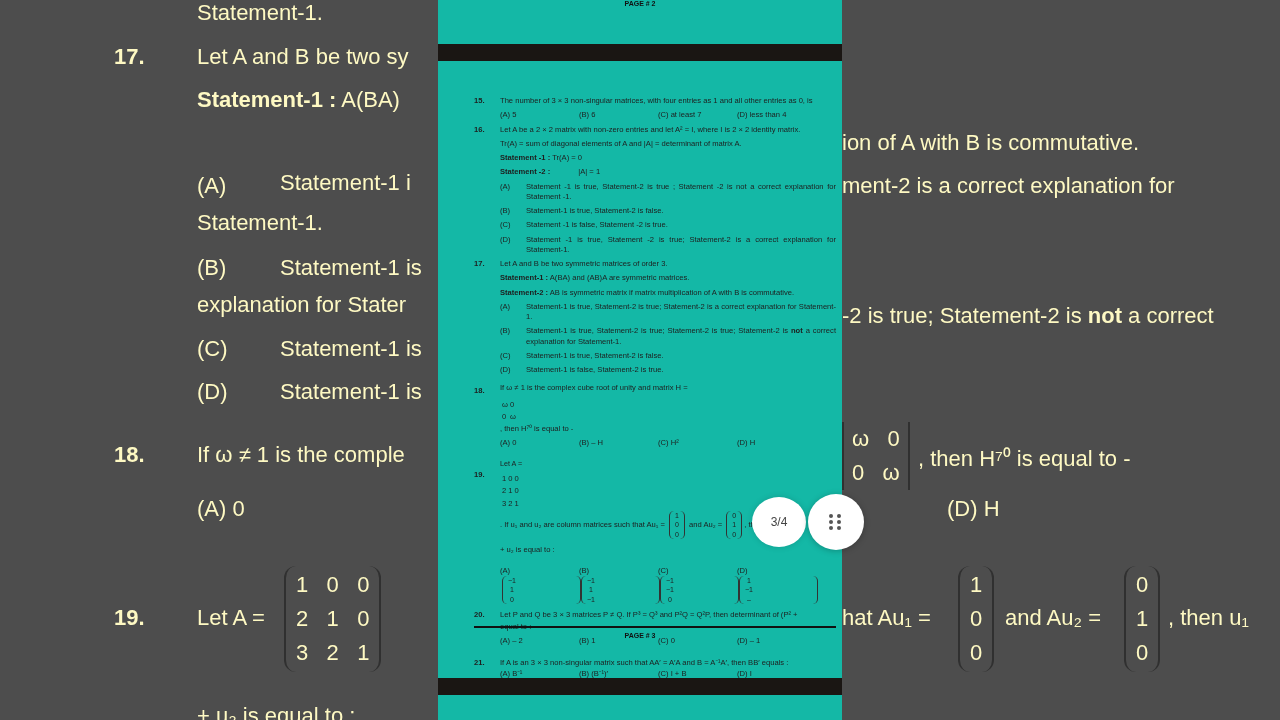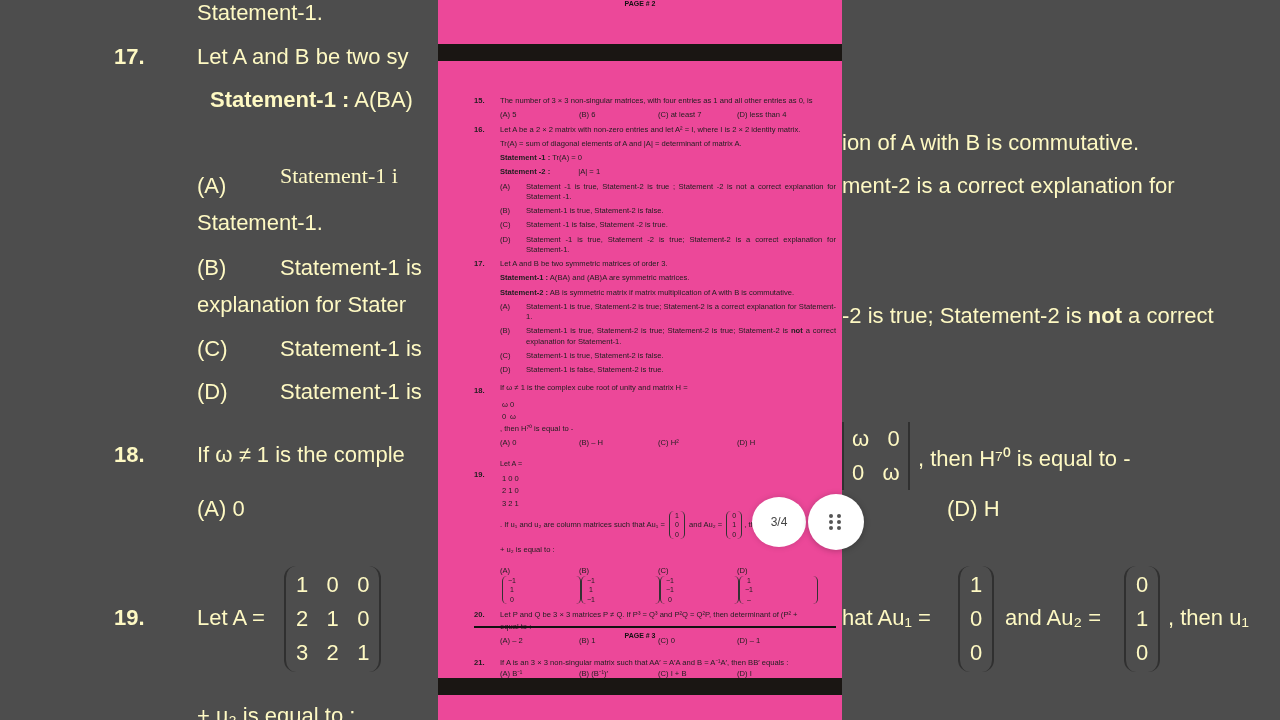--- a/index.html
+++ b/index.html
@@ -7,21 +7,21 @@
   body { background: #4d4d4d; font-family: "Liberation Sans", sans-serif; position: relative; }
 
   
   .bg { position: absolute; inset: 0; overflow: hidden; color: #2a2a2a; }
   .bg .line { position: absolute; font-size: 22px; white-space: nowrap; color: #fef9c3; }
   .bg .num { font-weight: bold; }
   .bg .bmat { display: inline-block; vertical-align: middle; border-left: 2px solid #303030; border-right: 2px solid #303030; border-radius: 12px; padding: 2px 10px; line-height: 34px; }
   .bg .smat { display: inline-block; vertical-align: middle; border-left: 2px solid #303030; border-right: 2px solid #303030; padding: 0 8px; line-height: 34px; }
 
   
-  .viewer { position: absolute; left: 438px; top: 0; width: 404px; height: 720px; background: #ec4899; overflow: hidden; }
+  .viewer { position: absolute; left: 438px; top: 0; width: 404px; height: 720px; background: #14b8a6; overflow: hidden; }
   .page-hdr { position: absolute; left: 0; right: 0; text-align: center; font-size: 7px; font-weight: bold; color: #111; }
   .gap { position: absolute; left: 0; right: 0; height: 17px; background: #1a1613; }
   .content { position: absolute; left: 36px; top: 96px; width: 362px; font-size: 7.6px; color: #1e1e1e; line-height: 1.35; }
   .q { position: relative; padding-left: 26px; margin-bottom: 3px; }
   .q .qn { position: absolute; left: 0; top: 0; font-weight: bold; }
   .q p { margin-bottom: 4px; }
   .opts { display: flex; margin-bottom: 4px; }
   .opts span { width: 79px; }
   .opt-line { padding-left: 26px; text-indent: -26px; margin-bottom: 4px; text-align: justify; }
   .opt-line .lbl { display: inline-block; width: 26px; text-indent: 0; }
@@ -40,24 +40,24 @@
 </style>
 </head>
 <body>
 
 <div class="bg">
   <div class="line" style="left:197px;top:0px;">Statement-1.</div>
 
   <div class="line num" style="left:114px;top:44px;">17.</div>
   <div class="line" style="left:197px;top:44px;">Let A and B be two sy</div>
 
-  <div class="line" style="left:210px;top:87px;text-align:right;"><b>Statement-1 :</b><span> A(BA)</span></div>
+  <div class="line" style="left:197px;top:87px;text-align:right;"><b>Statement-1 :</b><span> A(BA)</span></div>
 
   <div class="line" style="left:197px;top:173px;">(A)</div>
-  <div class="line" style="left:280px;top:163px;font-family:Liberation Serif, serif;">Statement-1 i</div>
+  <div class="line" style="left:280px;top:170px;">Statement-1 i</div>
   <div class="line" style="left:197px;top:210px;">Statement-1.</div>
 
   <div class="line" style="left:197px;top:255px;">(B)</div>
   <div class="line" style="left:280px;top:255px;">Statement-1 is</div>
   <div class="line" style="left:197px;top:292px;">explanation for Stater</div>
 
   <div class="line" style="left:197px;top:336px;">(C)</div>
   <div class="line" style="left:280px;top:336px;">Statement-1 is</div>
 
   <div class="line" style="left:197px;top:379px;">(D)</div>

